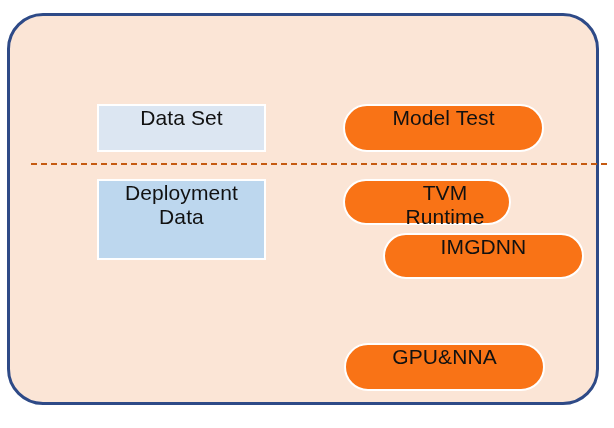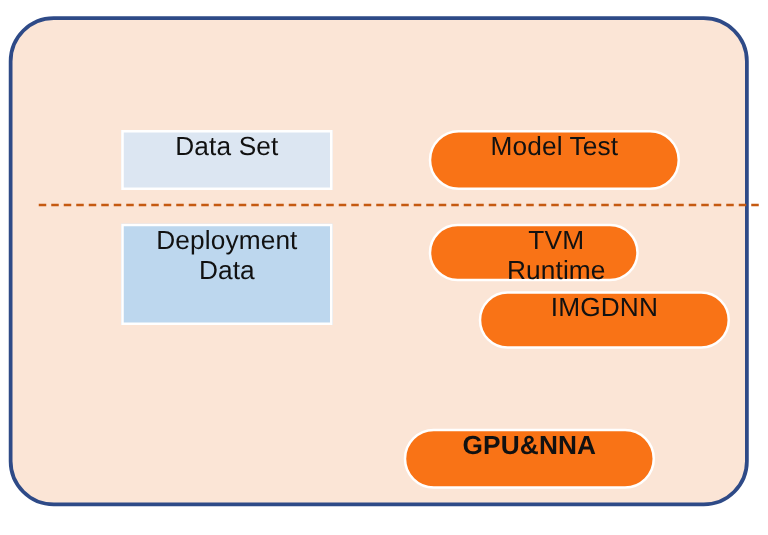--- a/index.html
+++ b/index.html
@@ -70,21 +70,21 @@
   }
   .pos-deployment {
     left: 87px;  top: 163px; width: 169px; height: 81px;
   }
 
   
   .pos-modeltest  { left: 333px; top: 88px;  width: 201px; height: 48px; }
   .pos-tvm        { left: 333px; top: 163px; width: 168px; height: 46px; padding-left: 36px; }
   .pos-imgdnn     { left: 333px; top: 217px; width: 201px; height: 46px; margin-left: 40px; }
   .pos-driver     { left: 333px; top: 271px; width: 201px; height: 46px; }
-  .pos-gpunna     { left: 313px; top: 327px; width: 201px; height: 48px; font-weight: bold; }
+  .pos-gpunna     { left: 334px; top: 327px; width: 201px; height: 48px; }
 
   .box-label {
     display: block;
     padding: 0 4px;
   }
 </style>
 </head>
 <body>
 
 <div id="canvas">

